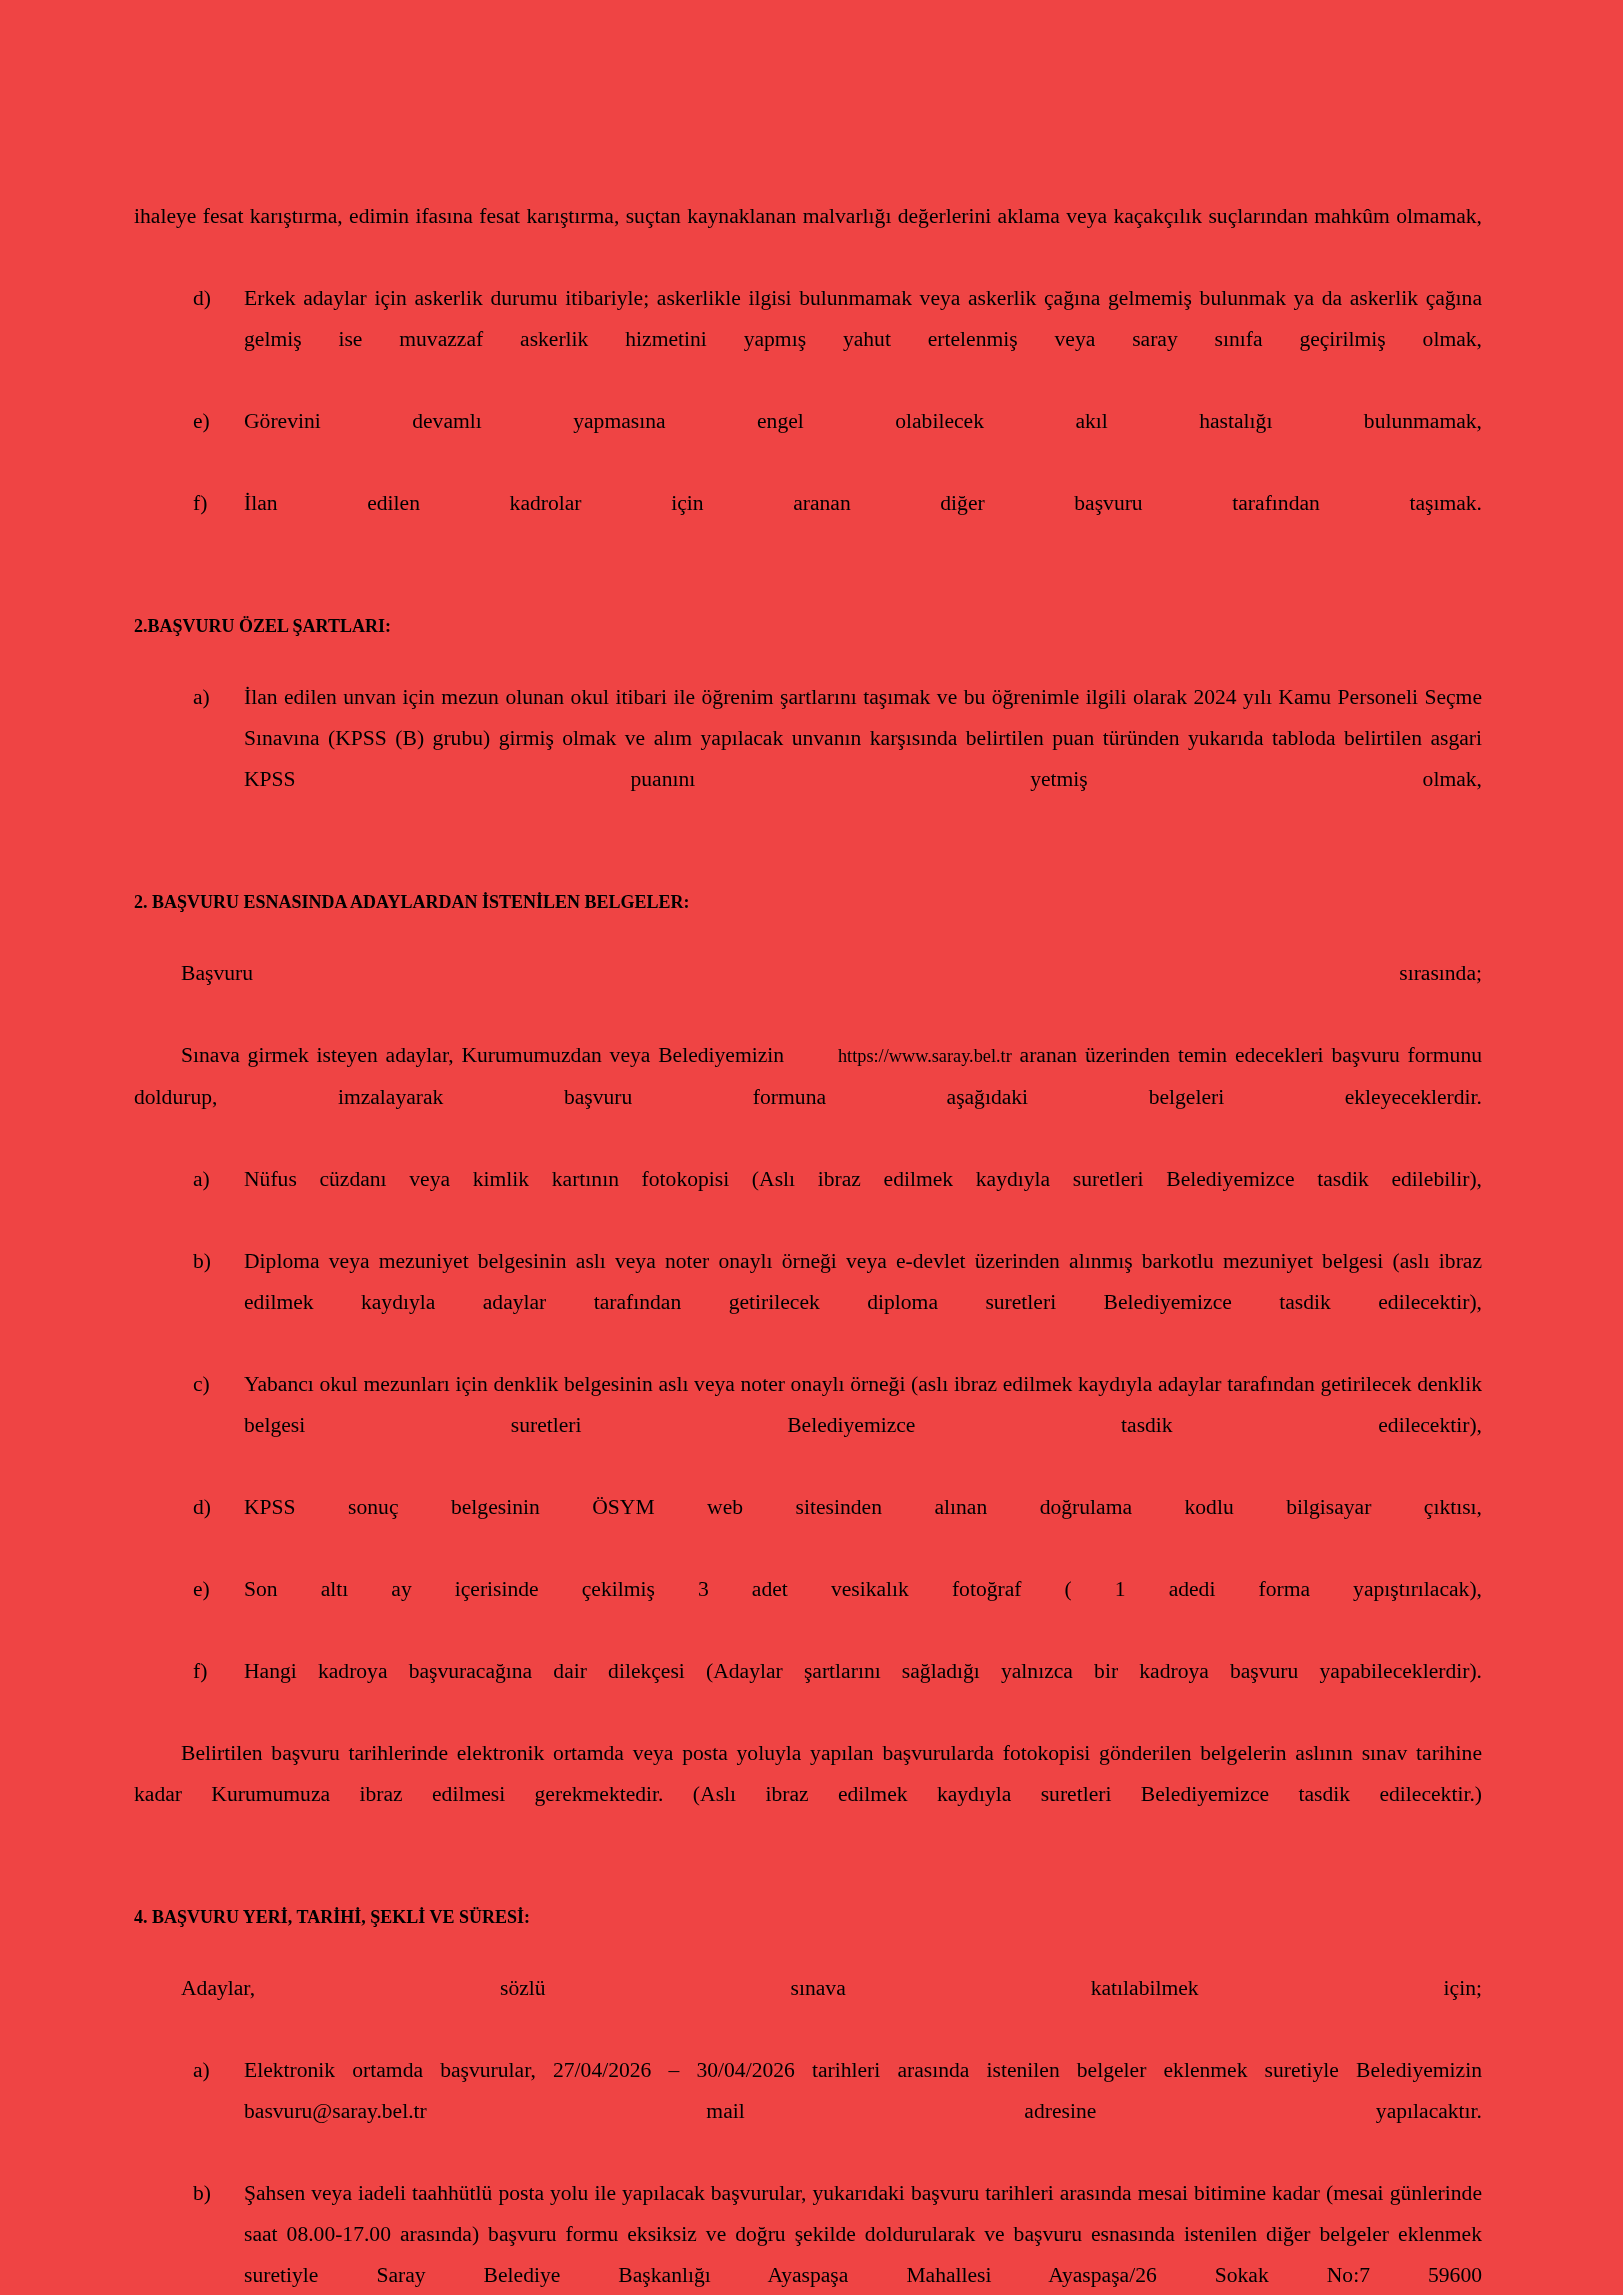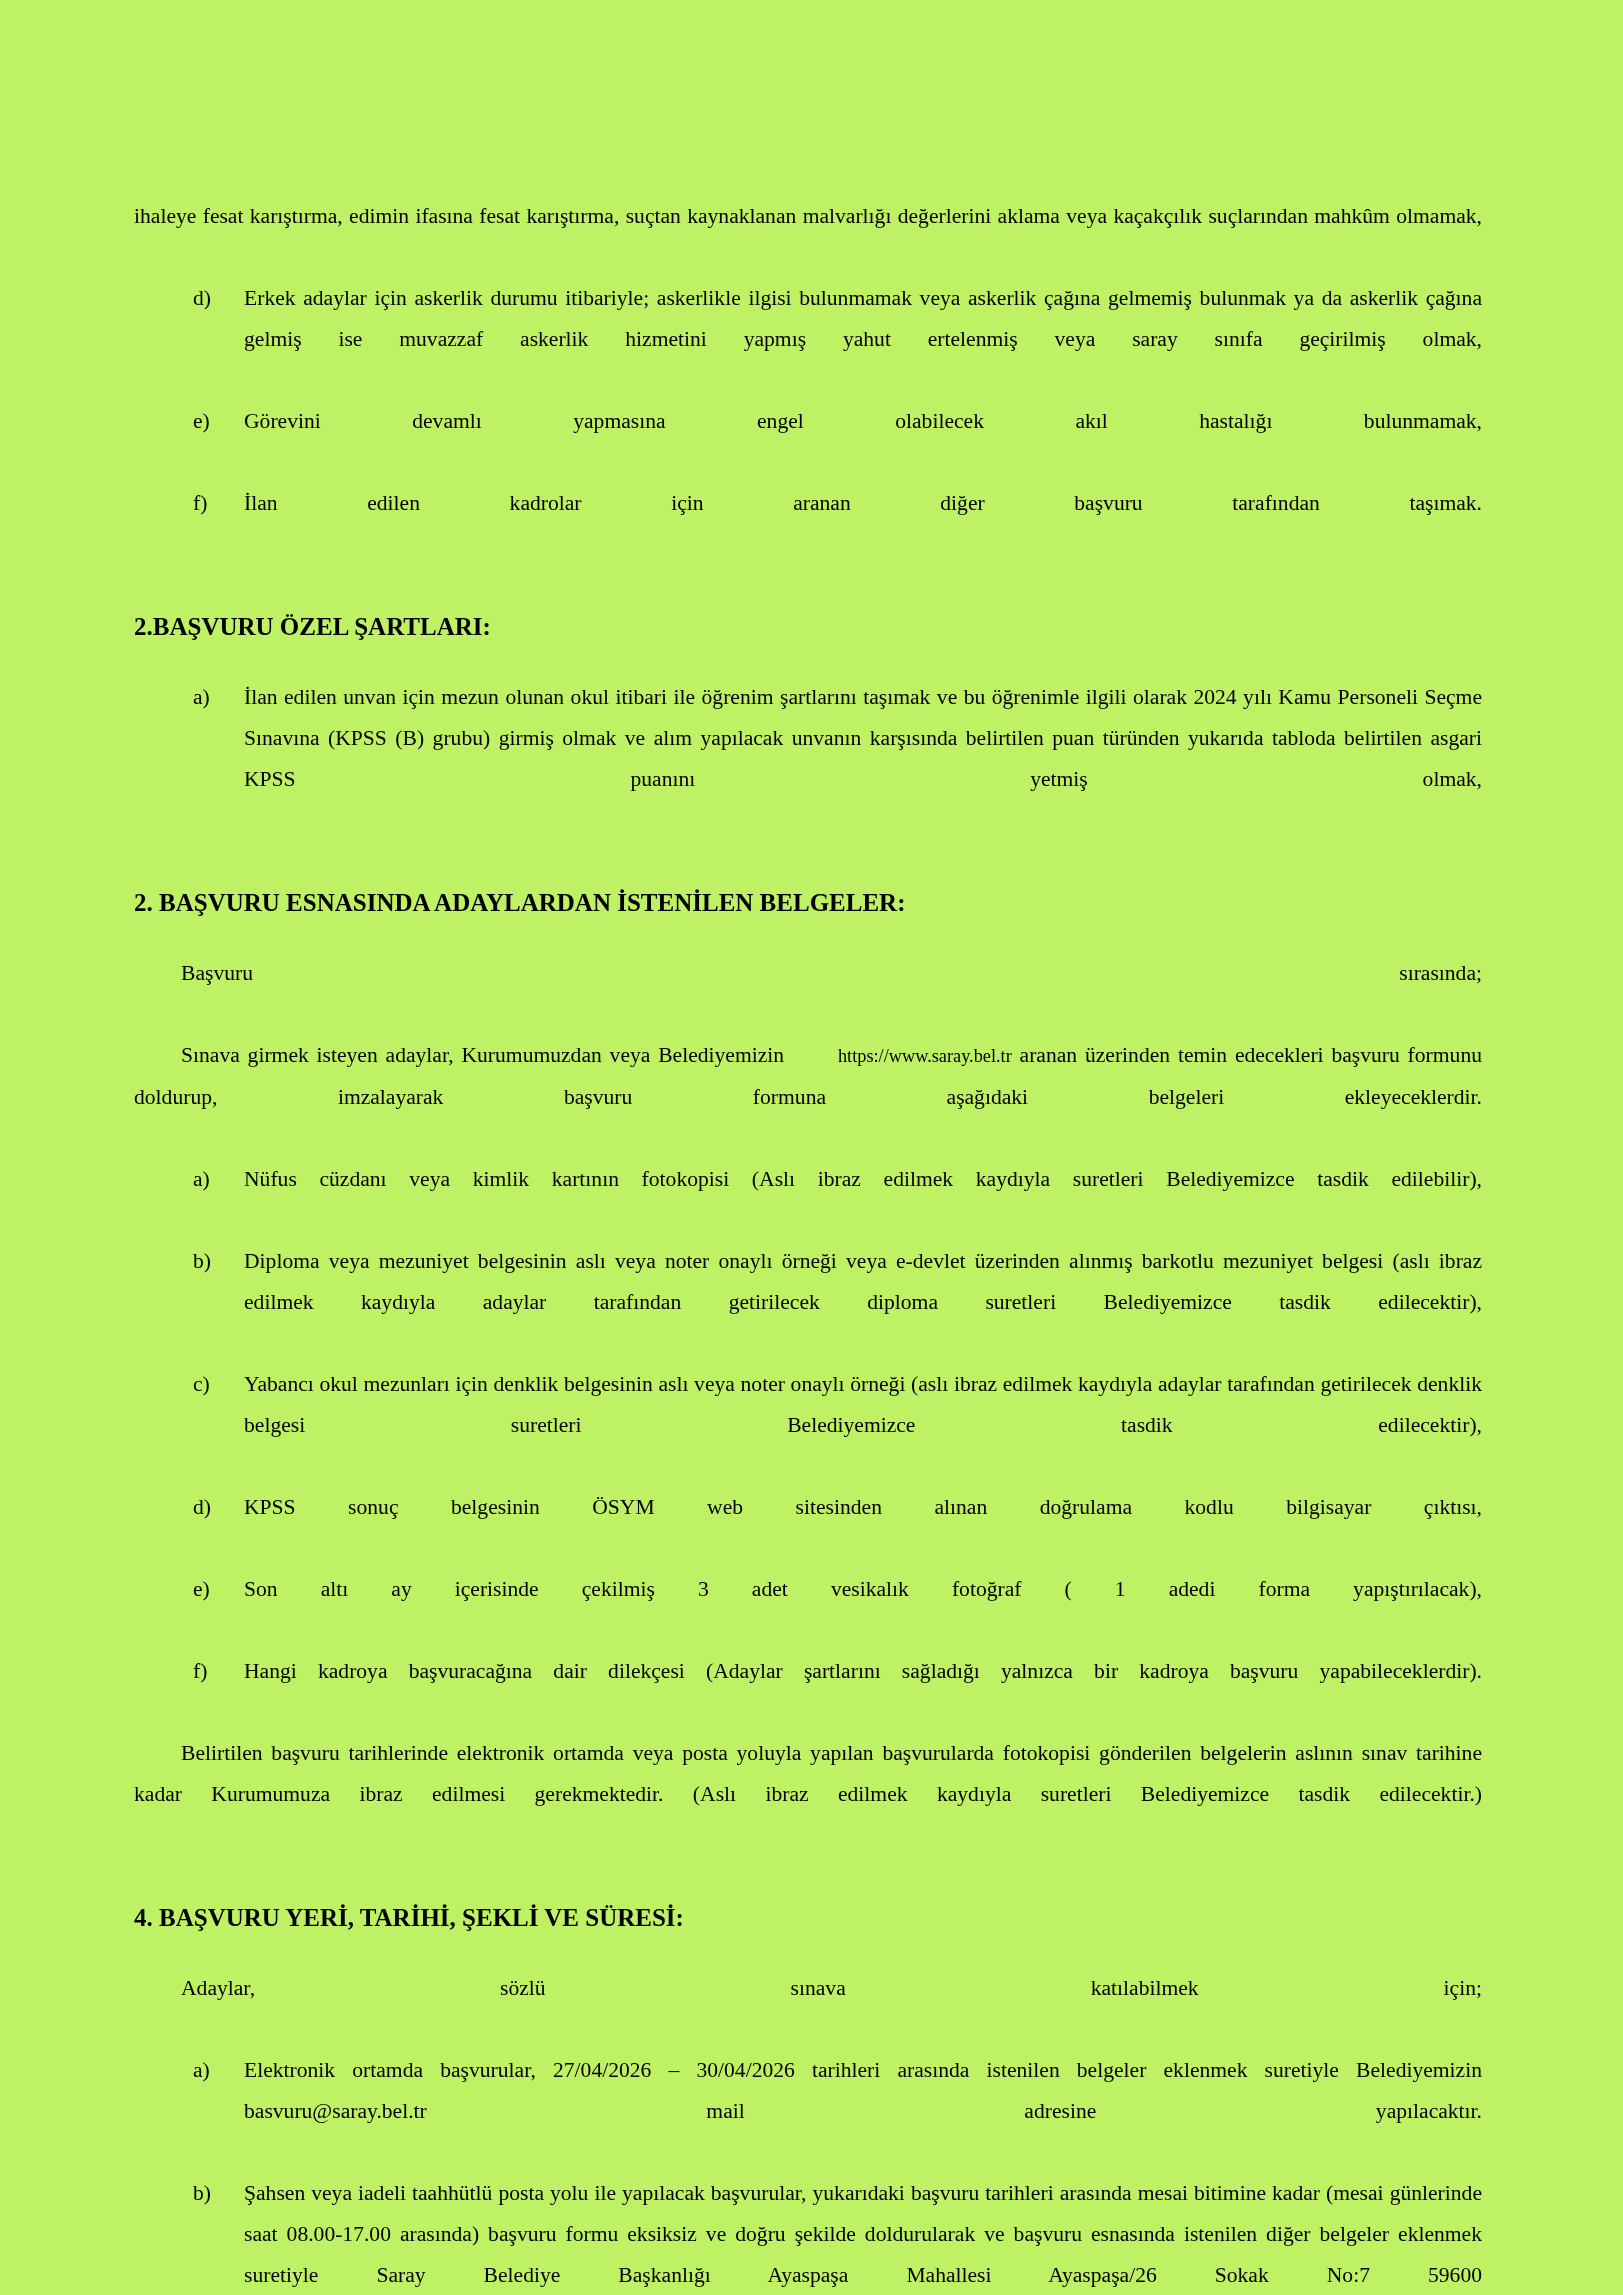--- a/index.html
+++ b/index.html
@@ -6,21 +6,21 @@
   html, body {
     margin: 0;
     padding: 0;
     background: #ffffff;
   }
 
   .page {
     position: relative;
     width: 1623px;
     height: 2295px;
-    background: #bef264;
+    background: #ef4444;
     margin: 0 auto;
     overflow: hidden;
     font-family: "Liberation Serif", "DejaVu Serif", serif;
     color: #000000;
     box-sizing: border-box;
   }
 
   .content {
     position: absolute;
     left: 134px;
@@ -76,21 +76,21 @@
   
   .lettered > li > .li-text::after,
   .para::after {
     content: "";
     display: inline-block;
     width: 100%;
   }
 
   
   .heading {
-    font-size: 25px;
+    font-size: 18px;
     line-height: 41px;
     font-weight: bold;
     margin: 0;
     text-align: left;
   }
 
   
   .sp-lg { height: 41px; }
   .sp-md { height: 30px; }
 

